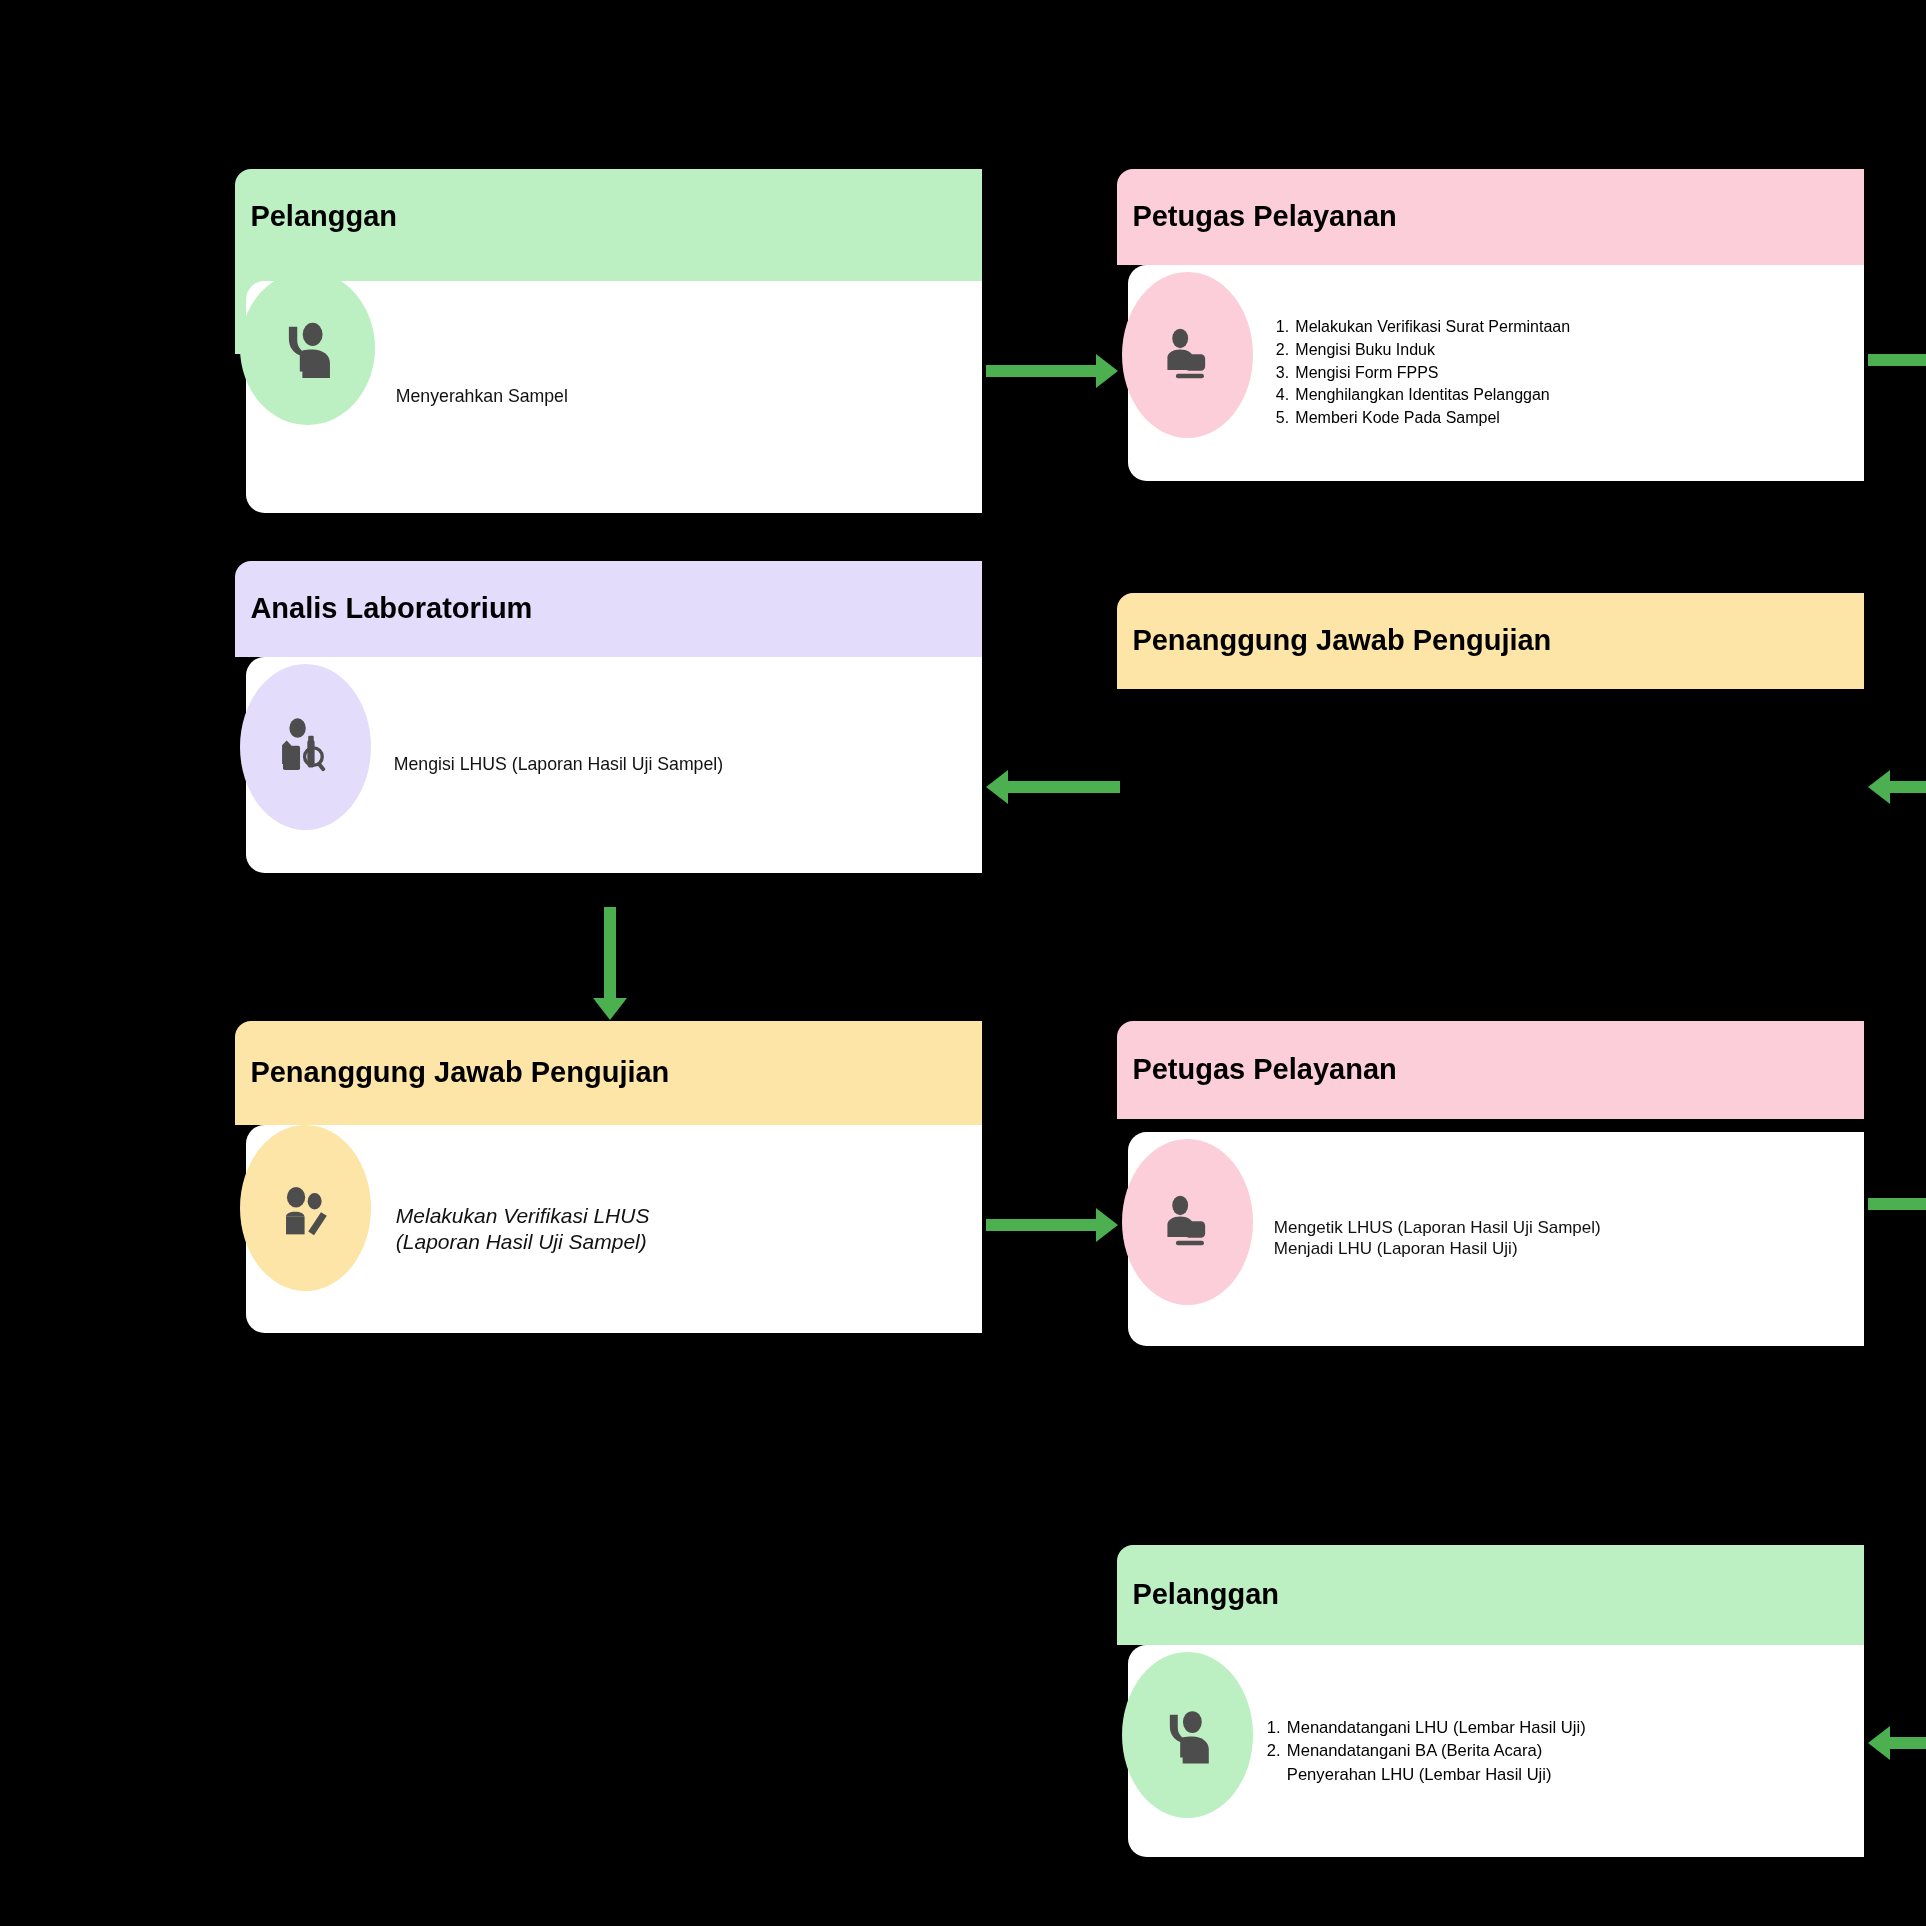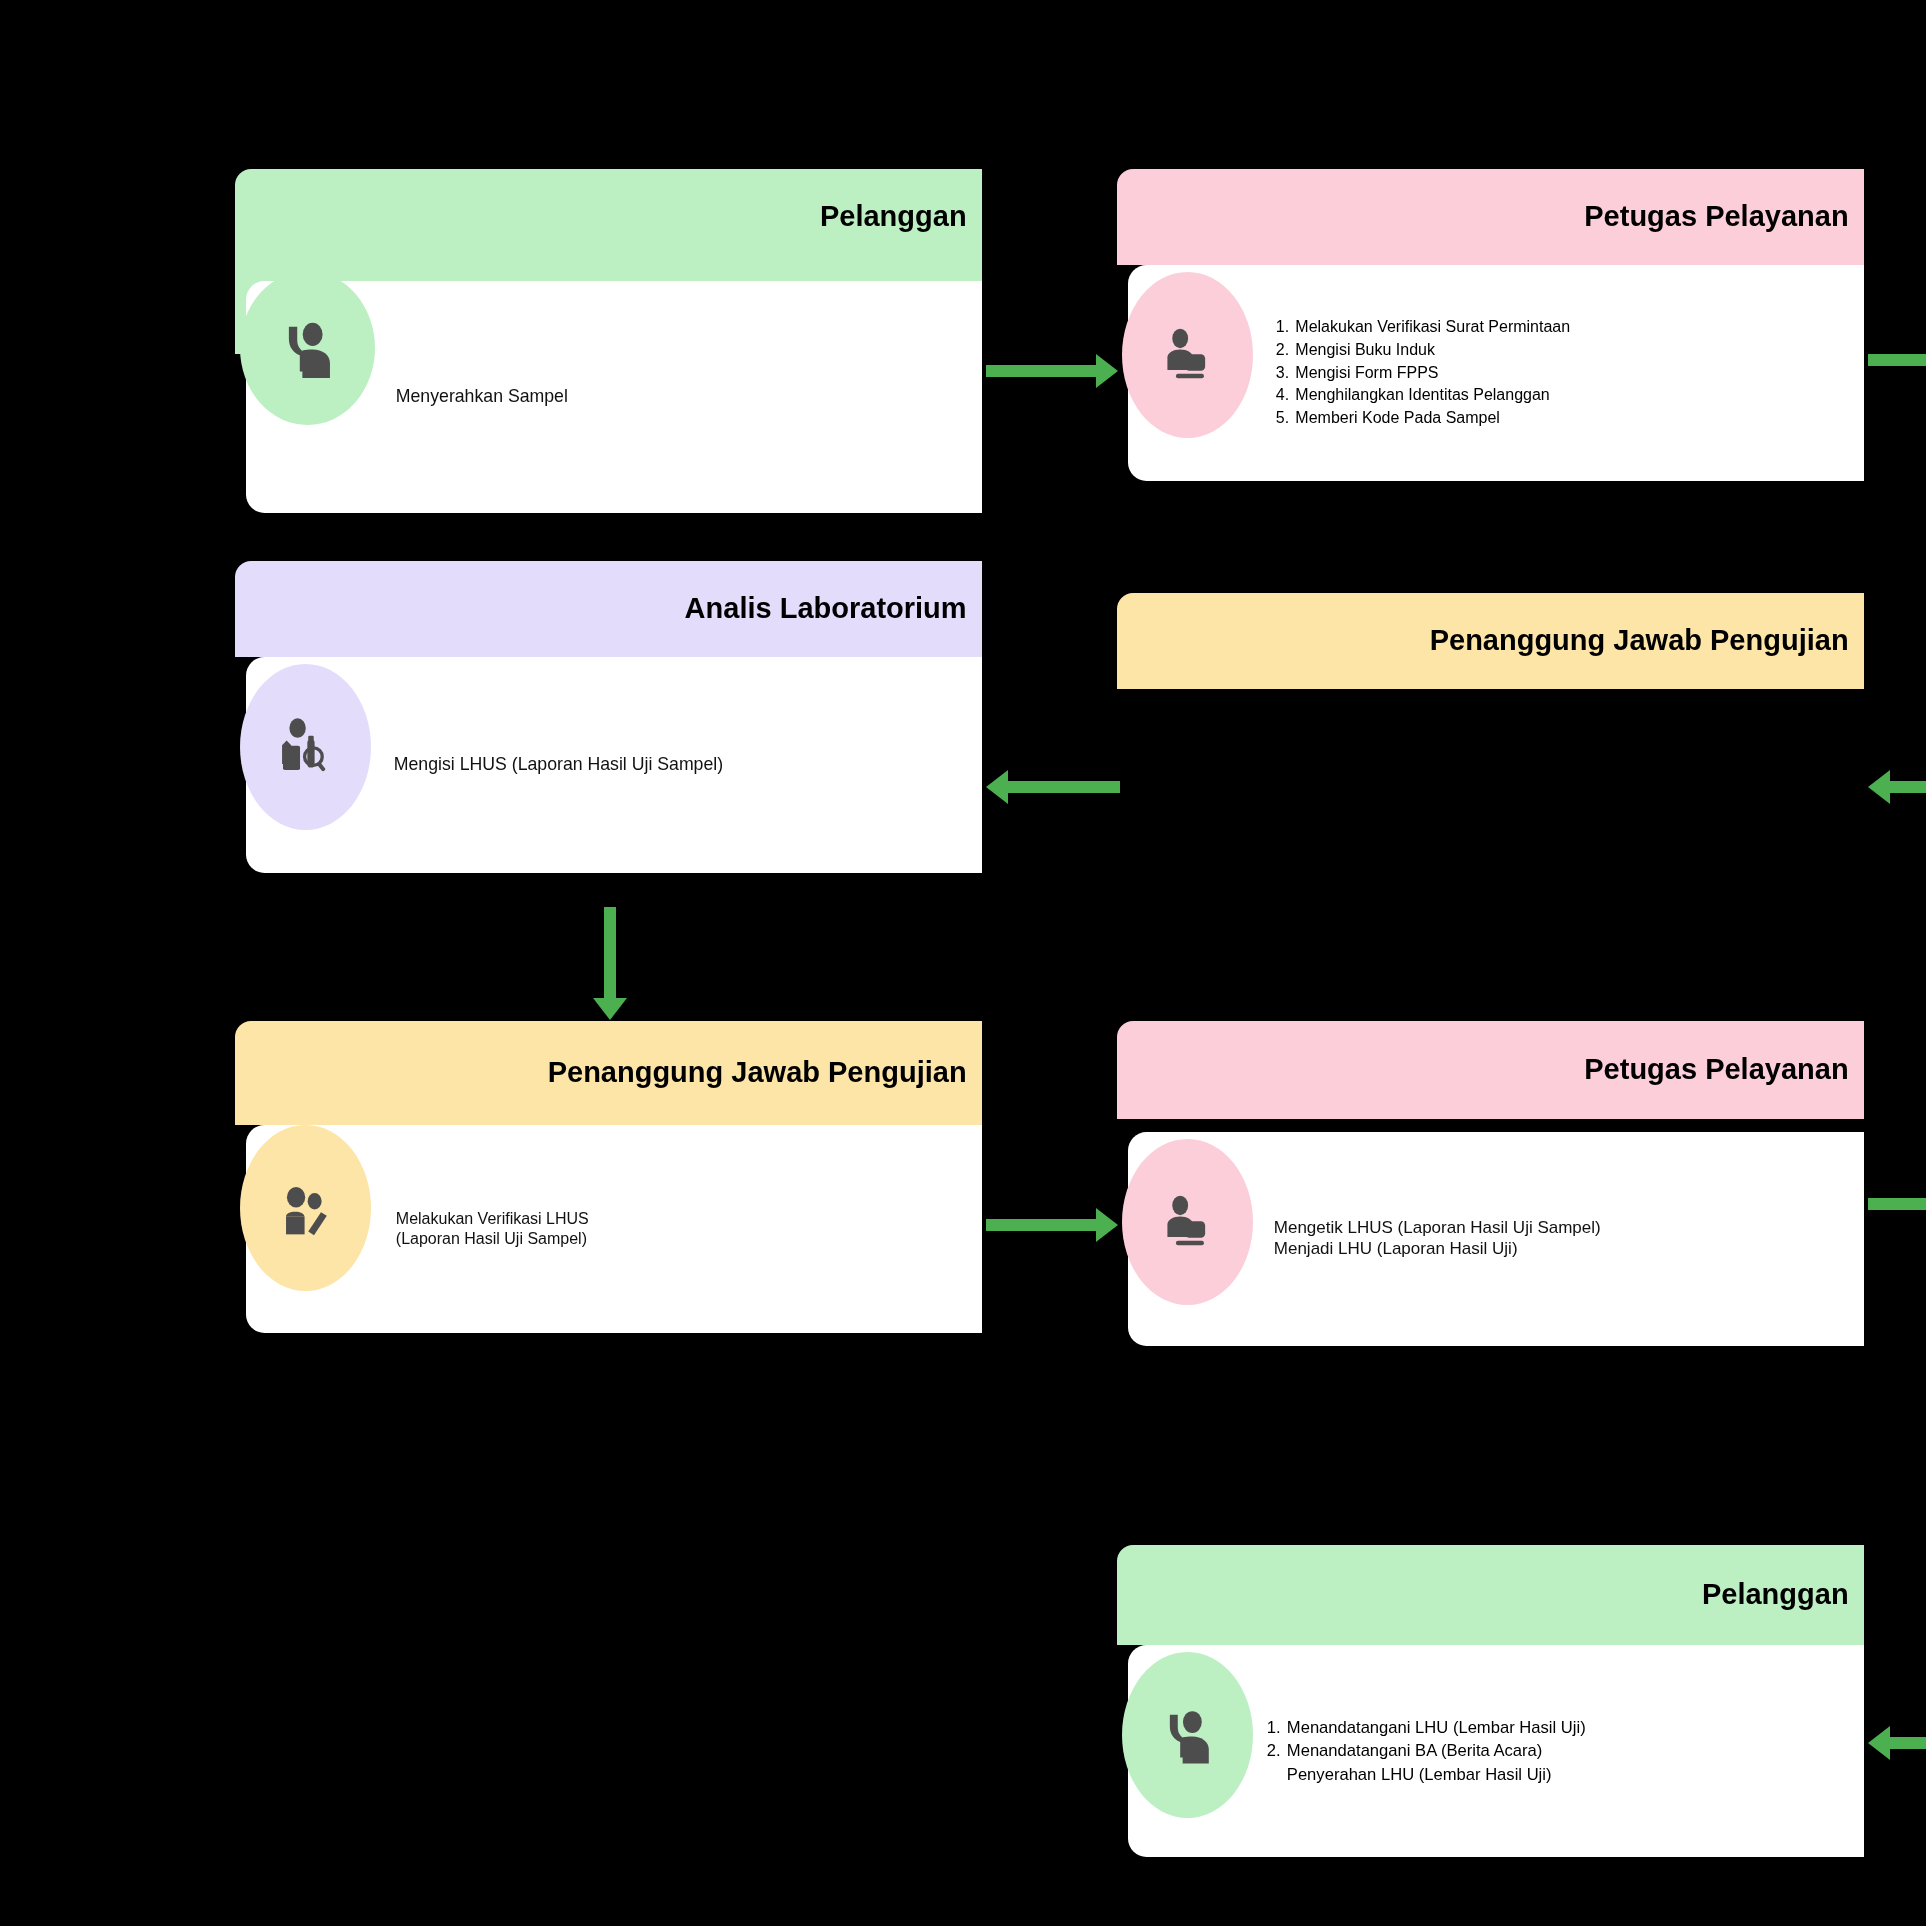--- a/index.html
+++ b/index.html
@@ -8,21 +8,21 @@
     font-family:"Liberation Sans", sans-serif;
   }
   .stage{position:absolute;inset:0;}
 
   
   .card{position:absolute;}
   .card-head{
     position:absolute;left:0;top:0;width:100%;
     border-radius:16px 0 0 0;
     box-sizing:border-box;
-    display:flex;align-items:center;justify-content:flex-end;
+    display:flex;align-items:center;justify-content:flex-start;
   }
   .card-title{
     font-weight:bold;color:#000;text-align:center;line-height:1.1;
     padding:0 15.4px;
   }
   .card-body{
     position:absolute;left:10.8px;width:calc(100% - 10.8px);
     background:#ffffff;
     border-radius:18.5px 0 0 18.5px;
     box-sizing:border-box;
@@ -143,21 +143,21 @@
     <div class="card-body" style="top:104px;height:208px;">
       <div class="avatar" style="left:-5.4px;top:0px;width:131px;height:166px;background:#FCE5A6;">
         <svg width="73" height="73" viewBox="0 0 24 24" fill="#4D4D4D" aria-hidden="true">
           <ellipse cx="8.9" cy="8.3" rx="3" ry="3.4"></ellipse>
           <ellipse cx="15" cy="9.6" rx="2.3" ry="2.7"></ellipse>
           <path d="M5.6 14.6h6.1v5.9H5.6z"></path>
           <path d="M5.6 14.6c0-.9 1.3-1.5 3-1.5s3 .6 3 1.5z"></path>
           <path d="M17.1 13.2l1.9 1.2-4.2 6.4-1.9-1.2z"></path>
         </svg>
       </div>
-      <div class="card-text" style="font-size:16px;margin-left:150px;">Melakukan Verifikasi LHUS
+      <div class="card-text" style="font-size:21px;margin-left:150px;font-style:italic;">Melakukan Verifikasi LHUS
 (Laporan Hasil Uji Sampel)</div>
     </div>
   </div>
 
   <div class="card" style="left:1117px;top:1021px;width:747px;height:312px;">
     <div class="card-head" style="height:98px;background:#FBCEDA;">
       <div class="card-title" style="font-size:29px;">Petugas Pelayanan</div>
     </div>
     <div class="card-body" style="top:111px;height:214px;">
       <div class="avatar" style="left:-5.4px;top:7px;width:131px;height:166px;background:#FBCEDA;">

